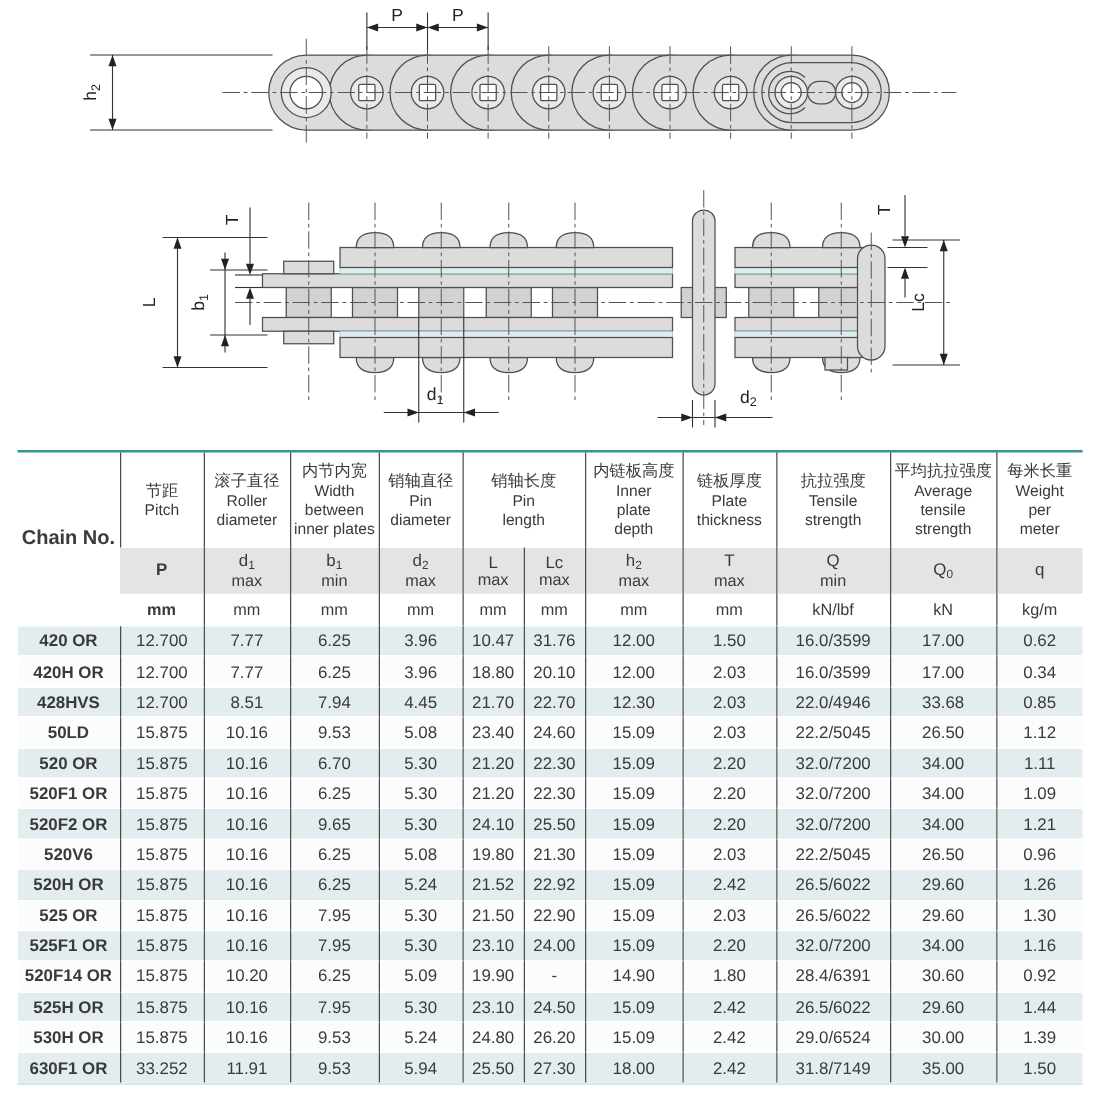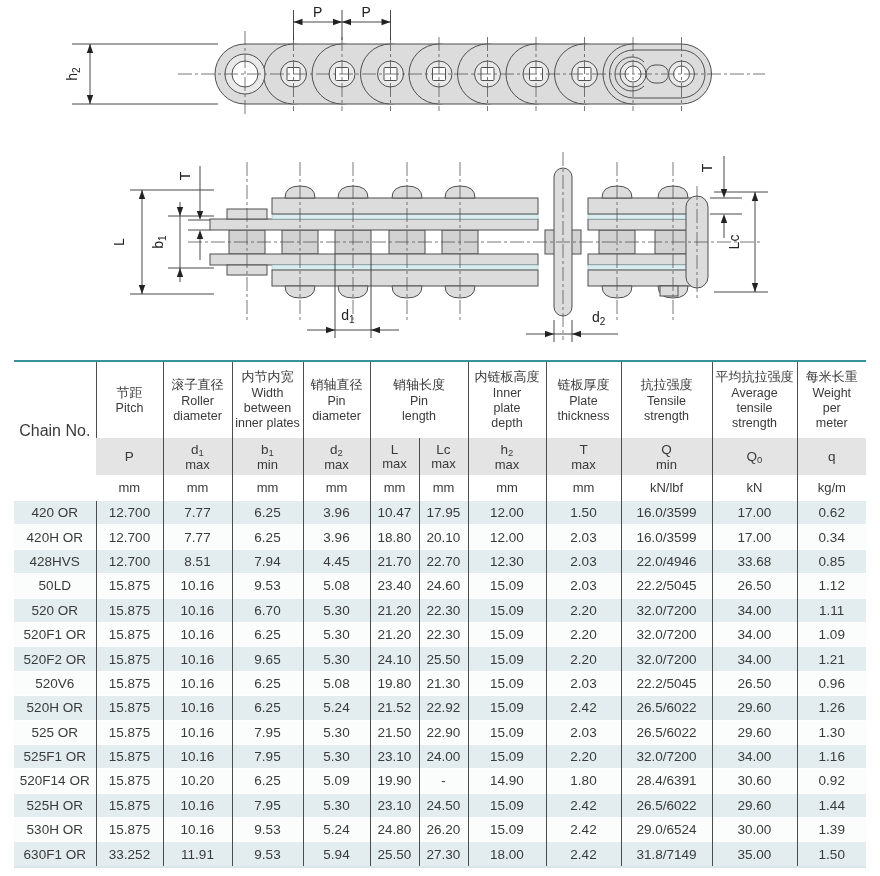--- a/index.html
+++ b/index.html
@@ -32,21 +32,21 @@
   .svgsub{font-size:10px;}
 
   
   .table-wrap{position:absolute;left:14px;top:360px;width:852px;
     border-top:2px solid var(--accent-teal);
     box-shadow:inset 0 2px 0 var(--accent-teal-light);
     border-bottom:2px solid #d9e6e8;}
   table{border-collapse:collapse;table-layout:fixed;width:852px;color:var(--ink);}
   th,td{border-left:1px solid var(--grid-dark);text-align:center;vertical-align:middle;
     padding:0 1px;font-weight:normal;overflow:hidden;}
-  th:first-child,td:first-child{border-left:none;}
+  th:first-child,td:first-child{border-left:none;font-weight:bold;}
   thead{border-bottom:1.5px solid #3f3f3f;}
   tr.names th{height:76px;background:#fff;}
   .hdr-cn{display:block;font-size:13px;line-height:1.35;}
   .hdr-en{display:block;font-size:12.5px;line-height:1.22;white-space:pre-line;}
   tr.syms th{background:var(--hdr-gray);height:37px;font-size:13.5px;}
   .sym-line2{display:block;line-height:1.05;font-size:13px;}
   .subsc{font-size:9.5px;vertical-align:-2px;}
   tr.units th{height:25px;font-size:13px;background:#fff;margin-top:40px;}
   tbody td{height:23.4px;font-size:13.5px;border-top:1px solid rgba(255,255,255,0.95);}
   tbody tr:nth-child(odd){background:var(--stripe);}
@@ -412,21 +412,21 @@
         </tr>
       </thead>
       <tbody>
           <tr>
             <td>420 OR</td>
             <td>12.700</td>
             <td>7.77</td>
             <td>6.25</td>
             <td>3.96</td>
             <td>10.47</td>
-            <td>17.95</td>
+            <td>31.76</td>
             <td>12.00</td>
             <td>1.50</td>
             <td>16.0/3599</td>
             <td>17.00</td>
             <td>0.62</td>
           </tr>
           <tr>
             <td>420H OR</td>
             <td>12.700</td>
             <td>7.77</td>

